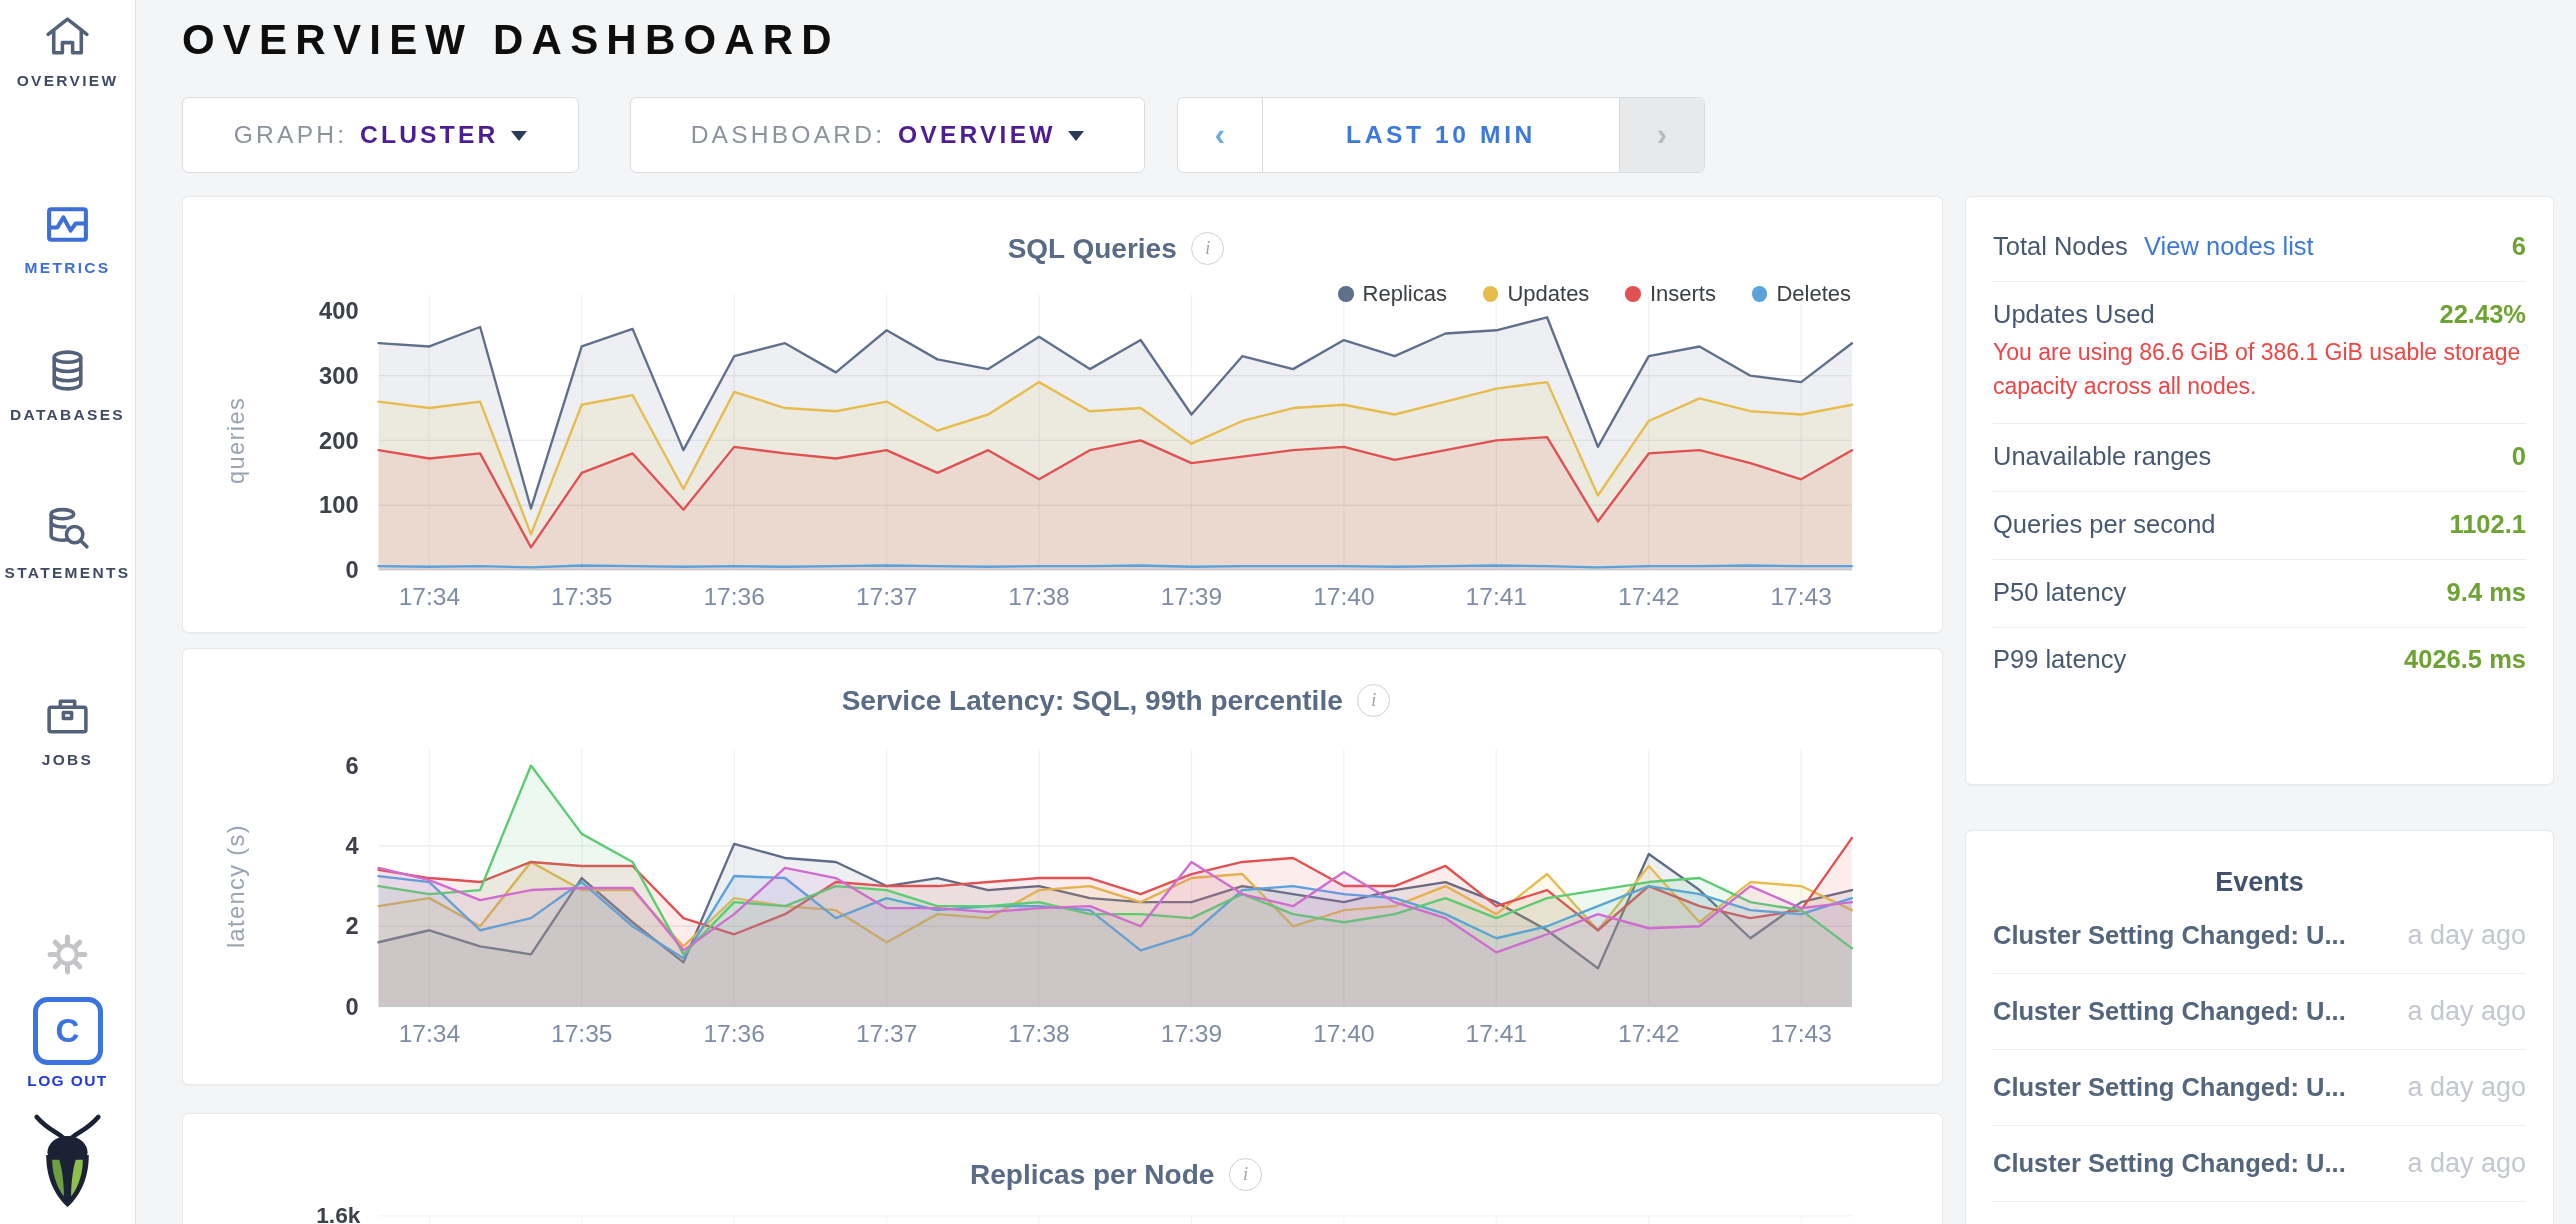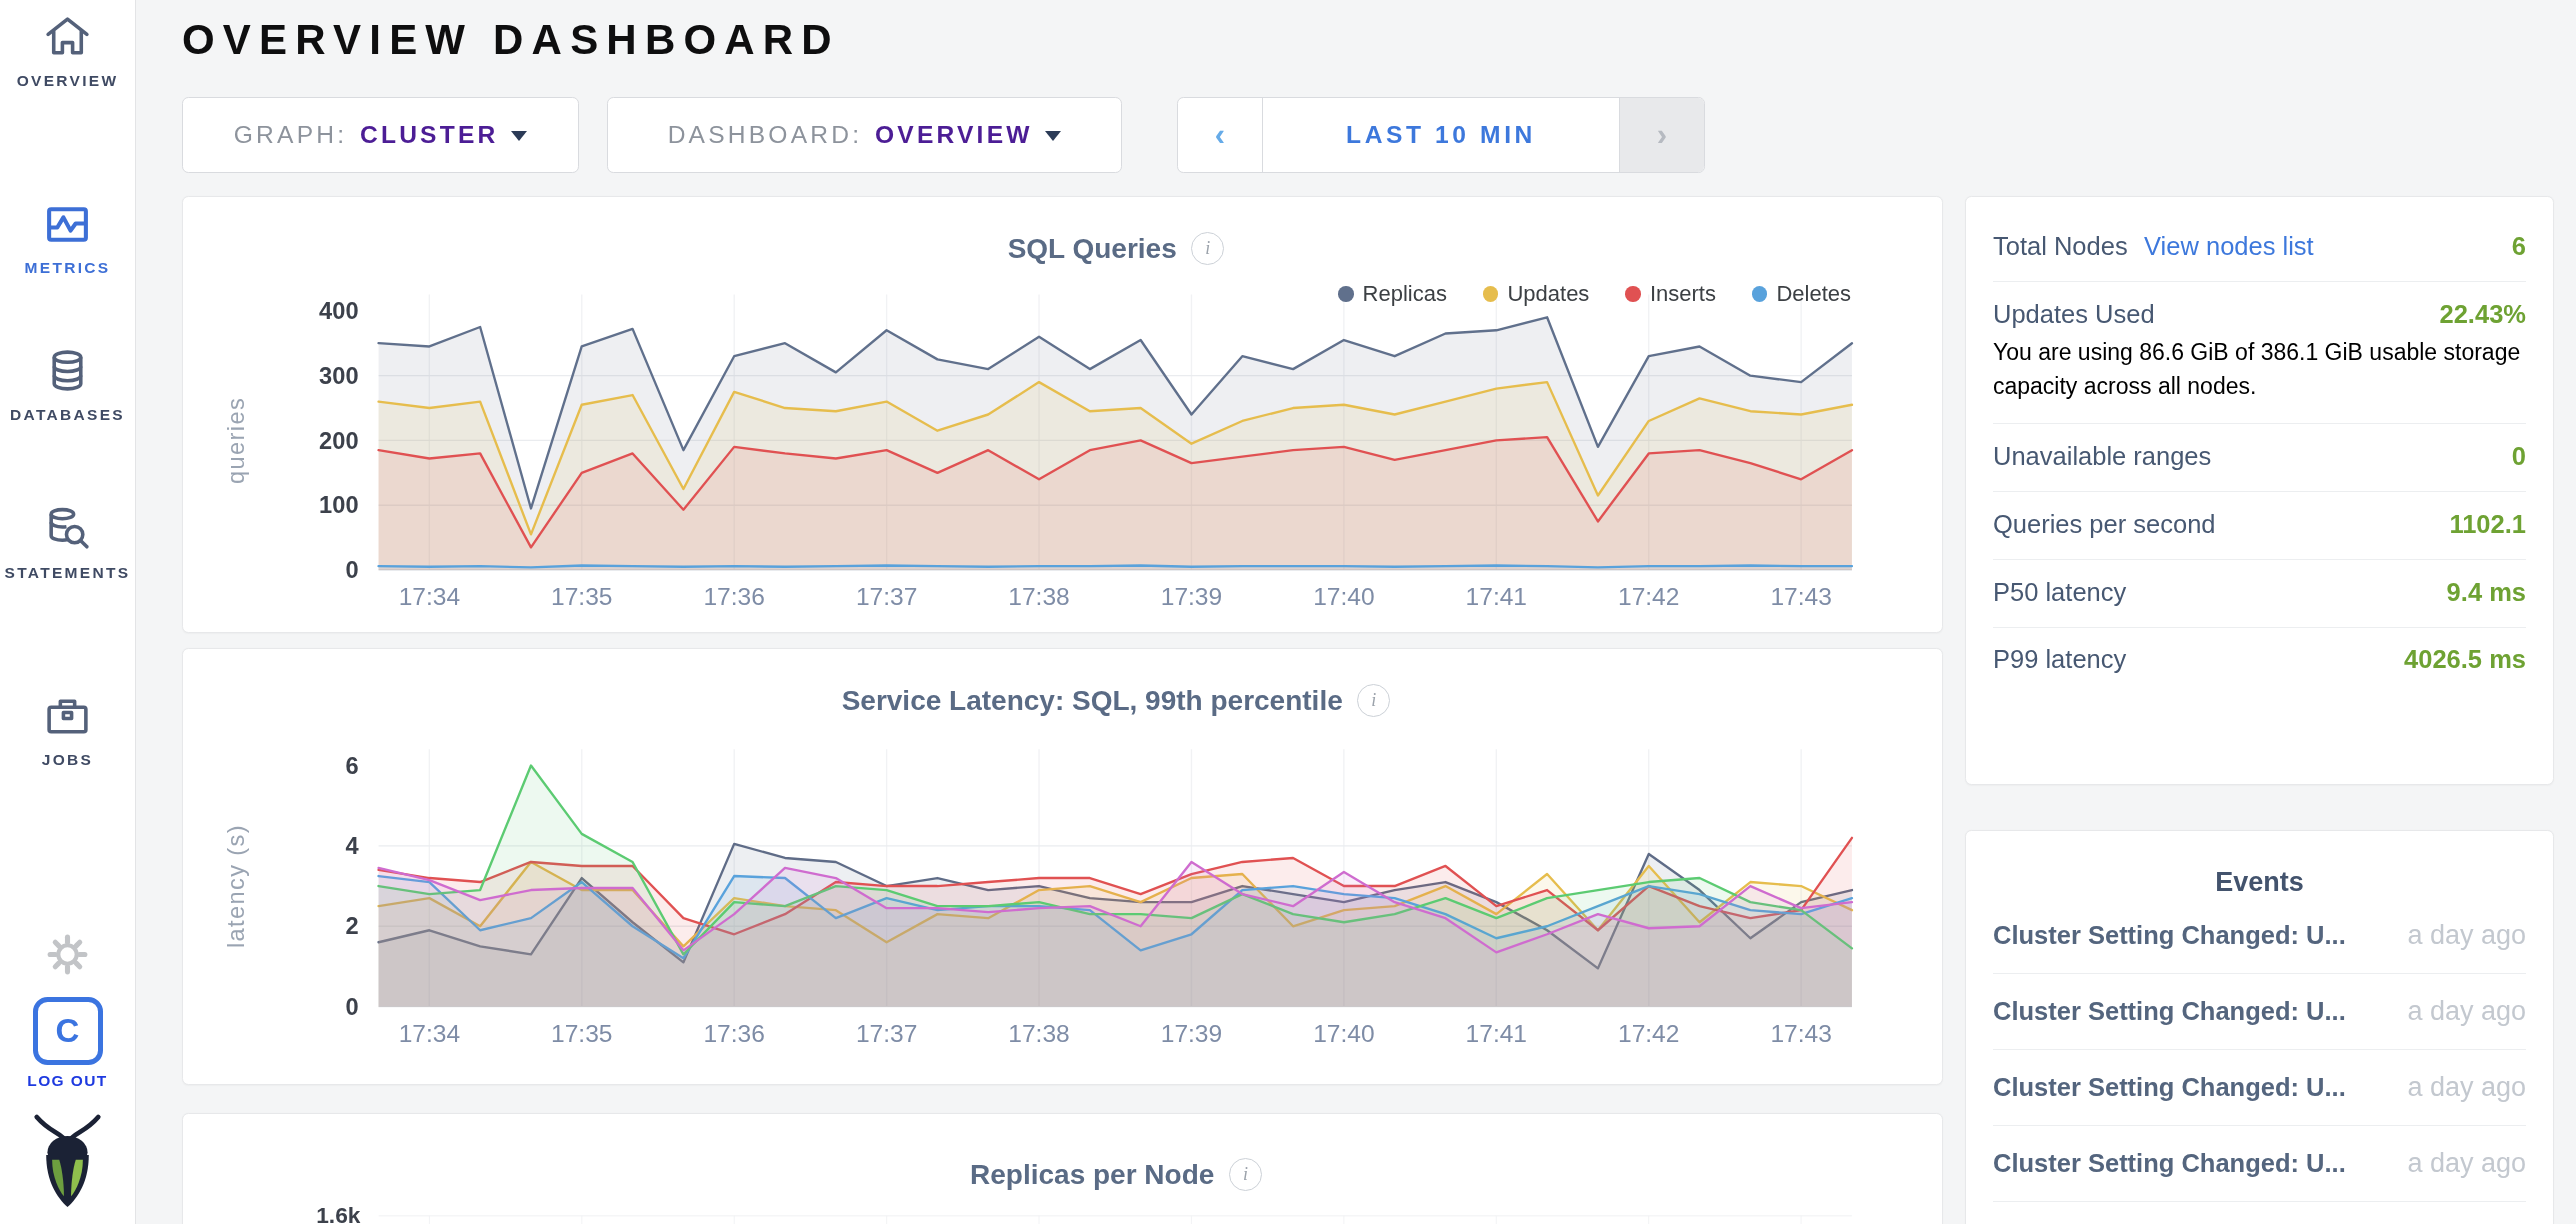--- a/index.html
+++ b/index.html
@@ -45,21 +45,21 @@
   .legend{position:absolute;display:flex;gap:36px;align-items:center;}
   .legend .li{display:flex;align-items:center;gap:9px;cursor:pointer;}
   .legend .dot{width:15.5px;height:15.5px;border-radius:50%;}
   .legend .lt{font-size:22px;color:#3c4044;}
   svg text{font-family:"Liberation Sans",sans-serif;}
   
   .srow{display:flex;justify-content:space-between;align-items:baseline;padding:0 27px;}
   .srow .sl{font-size:25.5px;color:#475872;}
   .srow .sv{font-size:25.5px;font-weight:bold;color:#6ea233;}
   .srow .slink{font-size:25.5px;color:#3d78dc;cursor:pointer;}
-  .scap{padding:0 27px;font-size:23px;line-height:1.45;color:#000000;}
+  .scap{padding:0 27px;font-size:23px;line-height:1.45;color:#ef4444;}
   .sep{height:0.9px;background:#eceef0;margin:20px 27px 0 27px;}
   .panel-title{text-align:center;font-size:27px;font-weight:bold;color:#43536d;}
   .erow{display:flex;justify-content:space-between;align-items:baseline;padding:0 27px;cursor:pointer;}
   .erow .el{font-size:25.5px;font-weight:bold;color:#54657e;}
   .erow .et{font-size:27px;color:#c3c8cf;}
 </style>
 </head>
 <body>
 
 <div class="sidebar">
@@ -135,21 +135,21 @@
 </div>
 
 <div class="page-title">OVERVIEW DASHBOARD</div>
 
 <div class="controls">
   <div class="dd" style="left:0;width:397px">
     <span class="k">GRAPH:</span>
     <span class="v">CLUSTER</span>
     <span class="caret"></span>
   </div>
-  <div class="dd" style="left:425px;width:515px">
+  <div class="dd" style="left:448px;width:515px">
     <span class="k">DASHBOARD:</span>
     <span class="v">OVERVIEW</span>
     <span class="caret"></span>
   </div>
   <div class="timepicker">
     <div class="tp-seg tp-prev">
       <span>‹</span>
     </div>
     <div class="tp-seg tp-mid">LAST 10 MIN</div>
     <div class="tp-seg tp-next">

